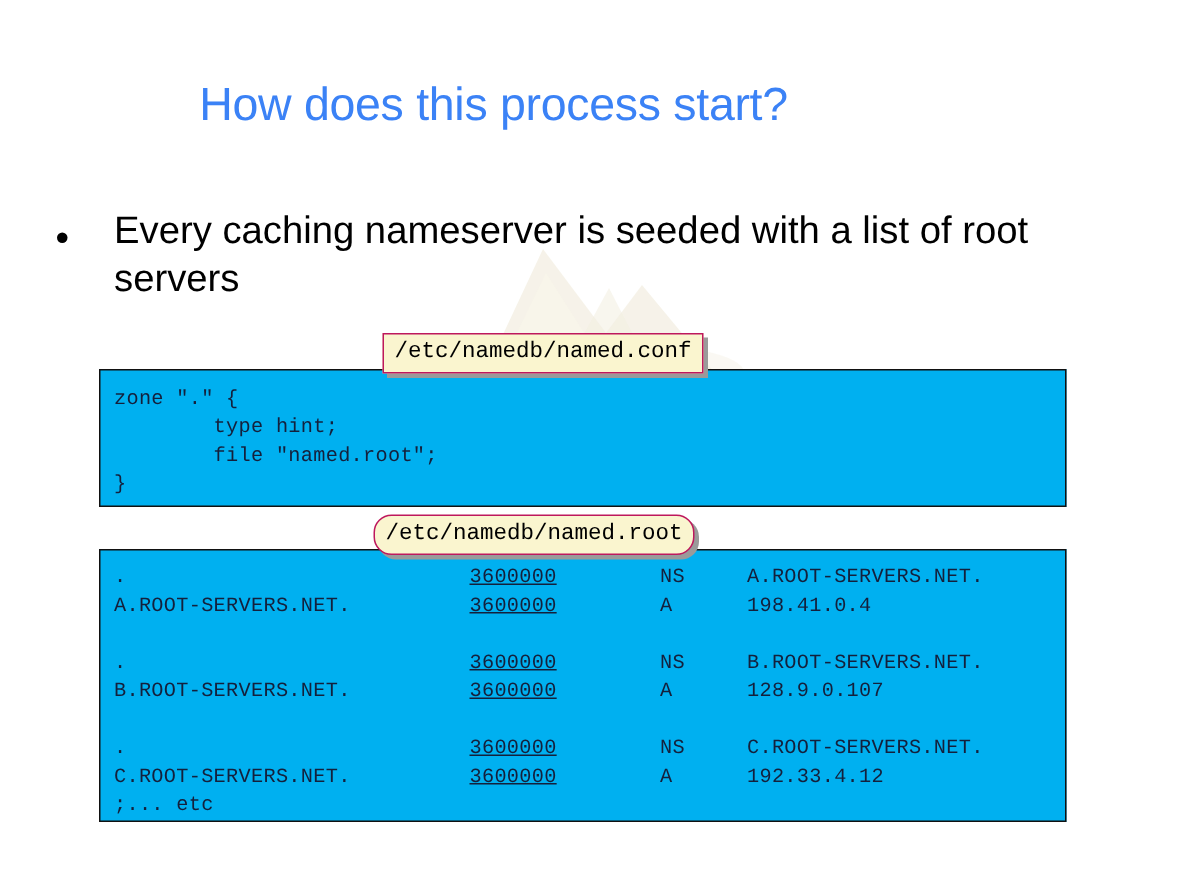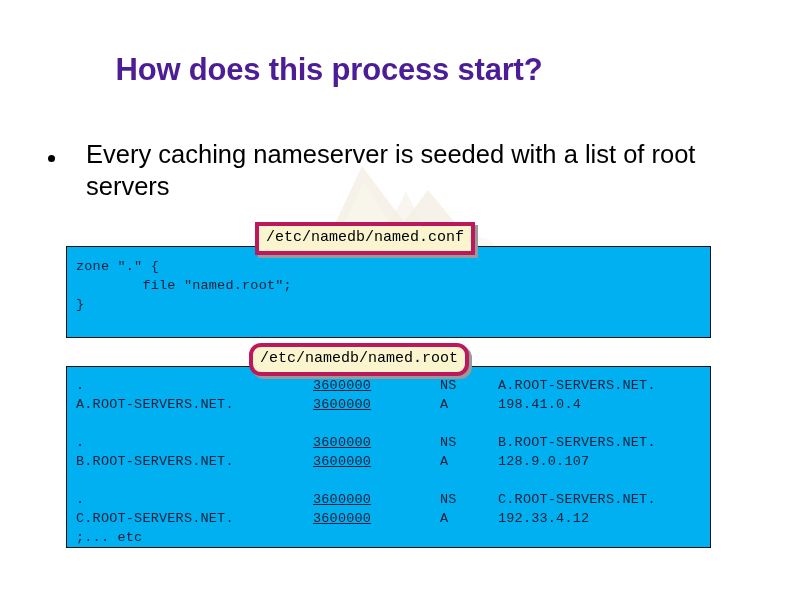--- a/index.html
+++ b/index.html
@@ -30,29 +30,29 @@
   }
 
   .slide-title {
     position: absolute;
     left: 0;
     top: 52px;
     width: 658px;
     text-align: center;
     font-family: "Liberation Sans", sans-serif;
     font-size: 31px;
-    font-weight: 700;
+    font-weight: 400;
     letter-spacing: -0.2px;
-    color: #4c1d95;
+    color: #3b82f6;
     z-index: 3;
   }
 
   .bullet-row {
     position: absolute;
-    left: 48px;
+    left: 38px;
     top: 138px;
     width: 720px;
     z-index: 3;
     display: flex;
     align-items: flex-start;
   }
   .bullet-mark {
     flex: 0 0 auto;
     width: 7px;
     height: 7px;
@@ -69,21 +69,21 @@
     line-height: 32px;
     font-weight: 400;
     color: #000000;
   }
 
   
   .file-label {
     position: absolute;
     z-index: 4;
     background: #faf5cf;
-    border: 4px solid #be185d;
+    border: 1px solid #be185d;
     box-shadow: 3px 3px 0 0 #9a9a9a;
     font-family: "Liberation Mono", monospace;
     font-size: 15px;
     line-height: 18px;
     color: #000000;
     padding: 3px 7px 4px 7px;
     white-space: nowrap;
   }
   #label-conf { left: 255px; top: 222px; }
   #label-root { left: 249px; top: 343px; border-radius: 12px; }
@@ -158,20 +158,21 @@
 
 <div class="bullet-row">
   <span class="bullet-mark"></span>
   <span class="bullet-text">Every caching nameserver is seeded with a list of root servers</span>
 </div>
 
 <div class="file-label" id="label-conf">/etc/namedb/named.conf</div>
 
 <div class="code-panel" id="panel-conf">
   <div class="code-line">zone "." {</div>
+  <div class="code-line">        type hint;</div>
   <div class="code-line">        file "named.root";</div>
   <div class="code-line">}</div>
 </div>
 
 <div class="file-label" id="label-root">/etc/namedb/named.root</div>
 
 <div class="code-panel" id="panel-root">
   <table class="rec-table">
     <tbody id="rec-body">
         <tr>

